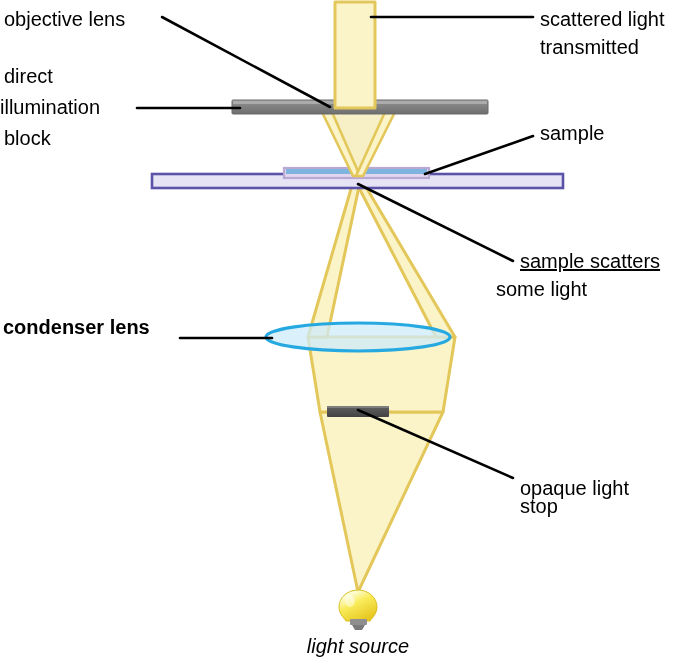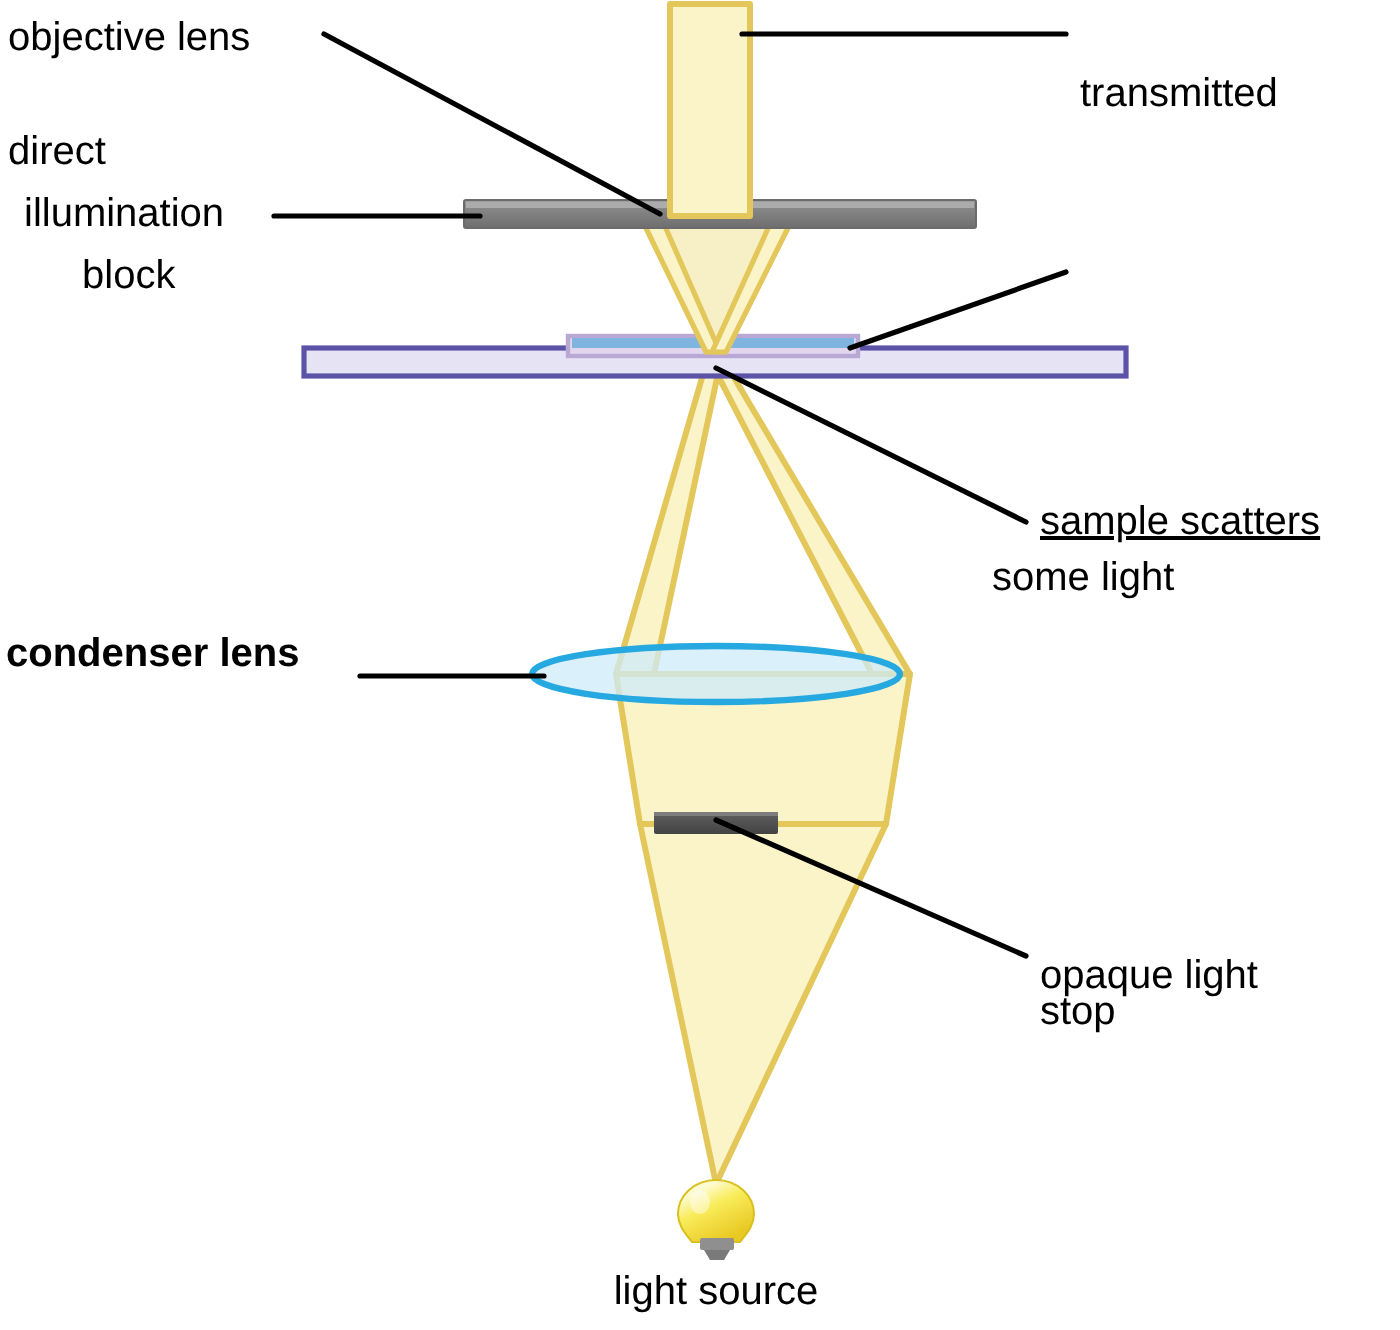--- a/index.html
+++ b/index.html
@@ -31,21 +31,21 @@
     position: absolute;
     font-family: "Liberation Sans", sans-serif;
     font-size: 20px;
     line-height: 31px;
     color: #000000;
     white-space: pre;
     letter-spacing: 0px;
   }
   .lbl.right { text-align: left; }
   .lbl.left  { text-align: left; }
-  .lbl.center { text-align: center; }
+  .lbl.center { text-align: center; font-style: italic; }
 </style>
 </head>
 <body>
 
 <div id="diagram-root">
 
   <svg class="diagram" viewBox="0 0 700 665" xmlns="http://www.w3.org/2000/svg">
 
     <defs>
       <linearGradient id="bulbGrad" x1="0.3" y1="0.15" x2="0.75" y2="0.9">
@@ -140,25 +140,27 @@
 
       <line x1="180" y1="338" x2="272" y2="338"></line>
 
       <line x1="358" y1="410" x2="513" y2="478"></line>
     </g>
   </svg>
 
   <div class="lbl left" style="left:4px; top:4px;">objective lens</div>
 
   <div class="lbl left" style="left:4px; top:61px;">direct</div>
-  <div class="lbl left" style="left:12px; top:92px;">illumination</div>
-  <div class="lbl left" style="left:4px; top:123px;margin-left:37px;">block</div>
+  <div class="lbl left" style="left:0; top:92px;">illumination</div>
+  <div class="lbl left" style="left:4px; top:123px;">block</div>
 
+  <div class="lbl right" style="left:540px; top:4px;">scattered light</div>
   <div class="lbl right" style="left:540px; top:32px;text-align:center;">transmitted</div>
 
+  <div class="lbl right" style="left:540px; top:118px;">sample</div>
 
   <div class="lbl right" style="left:520px; top:246px;text-decoration:underline;">sample scatters</div>
   <div class="lbl right" style="left:496px; top:274px;">some light</div>
 
   <div class="lbl left" style="left:3px; top:312px;font-weight:bold;">condenser lens</div>
 
   <div class="lbl right" style="left:520px; top:473px;">opaque light</div>
   <div class="lbl right" style="left:520px; top:491px;text-align:center;">stop</div>
 
   <div class="lbl center" style="left:258px; top:631px; width:200px;">light source</div>

